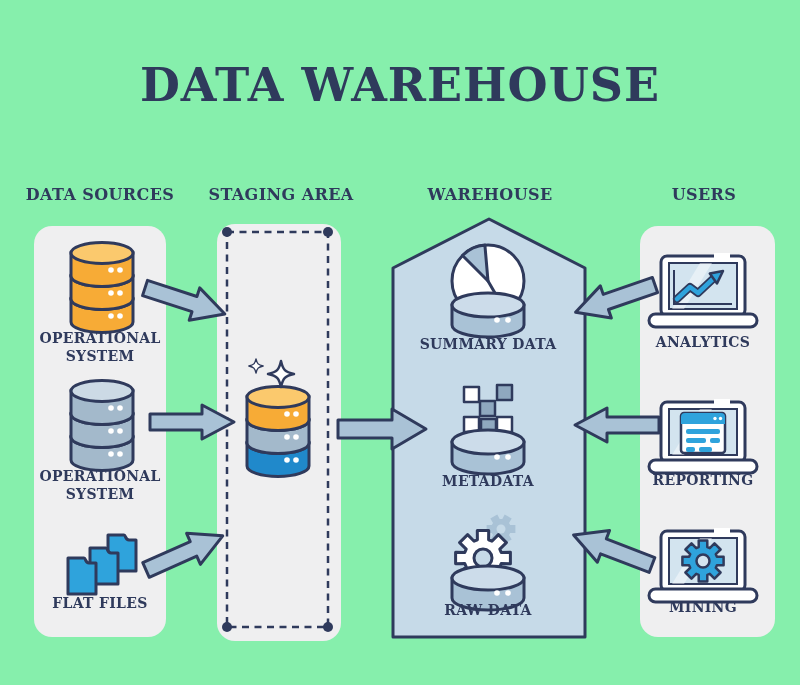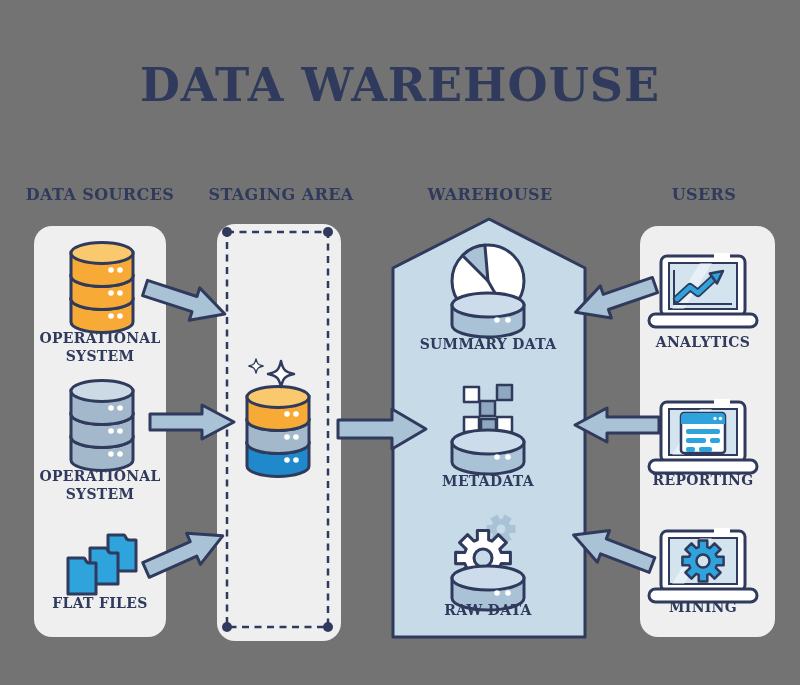--- a/index.html
+++ b/index.html
@@ -1,16 +1,16 @@
 <!DOCTYPE html>
 <html><head>
 <meta charset="utf-8">
 <style>
   html,body{margin:0;padding:0;background:#ffffff;}
-  .canvas{position:relative;width:800px;height:685px;background:#737373;overflow:hidden;
+  .canvas{position:relative;width:800px;height:685px;background:#86efac;overflow:hidden;
           font-family:"DejaVu Serif","Liberation Serif",serif;}
   svg text{font-family:"DejaVu Serif","Liberation Serif",serif;font-weight:bold;fill:#2f3a5c;}
   text.title{font-size:46px;letter-spacing:1px;}
   text.hdr{font-size:16px;letter-spacing:.4px;}
   text.lbl{font-size:14px;letter-spacing:.3px;}
 </style>
 </head>
 <body>
 
 <div class="canvas">

